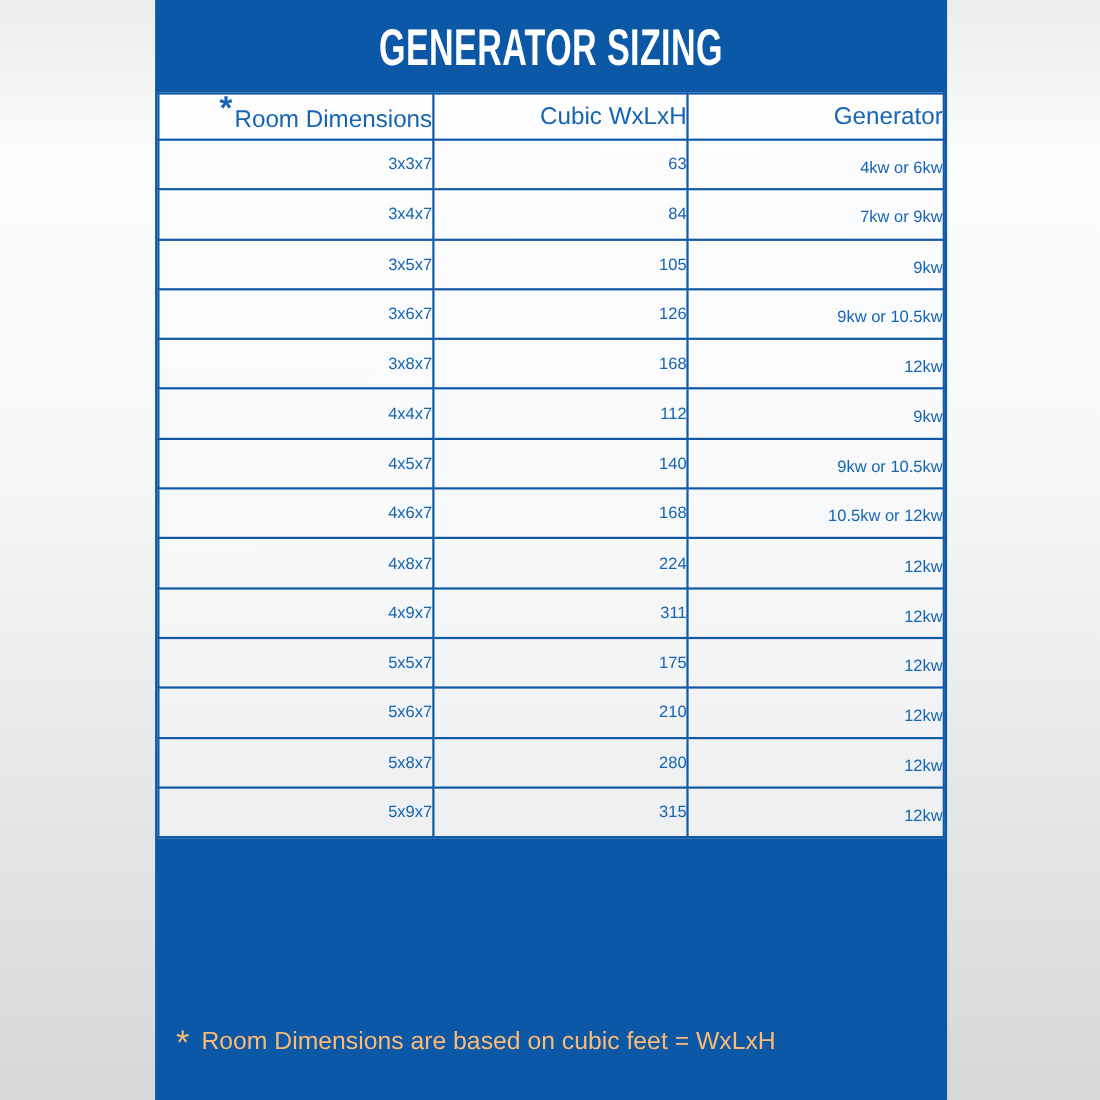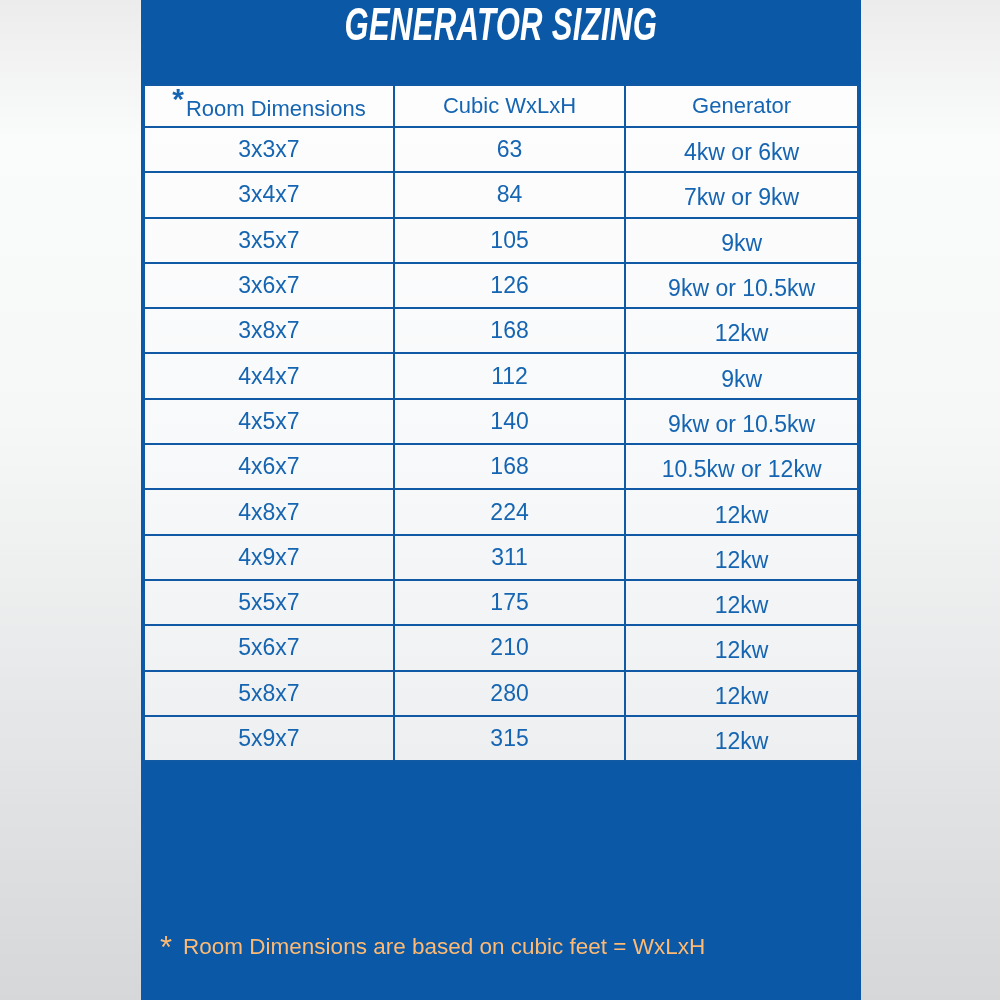--- a/index.html
+++ b/index.html
@@ -15,22 +15,22 @@
     position: absolute;
     left: 141px;
     top: 0;
     width: 720px;
     height: 1000px;
     background: #0a58a6;
   }
   .title-bar {
     height: 84px;
     display: flex;
+    align-items: center;
     justify-content: center;
-    font-style: italic;
   }
   .title {
     color: #ffffff;
     font-weight: bold;
     font-size: 47px;
     line-height: 1;
     white-space: nowrap;
     transform: scaleX(0.66);
     letter-spacing: 0.5px;
   }
@@ -39,34 +39,34 @@
     margin: 0 2px;
     border-collapse: collapse;
     table-layout: fixed;
     background: linear-gradient(180deg, #fdfdfe 0%, #f8f9fa 55%, #edeff1 100%);
   }
   table.sizing col.c1 { width: 35.0%; }
   table.sizing col.c2 { width: 32.4%; }
   table.sizing col.c3 { width: 32.6%; }
   table.sizing th, table.sizing td {
     border: 2px solid #1059a4;
-    text-align: center;
+    text-align: right;
     vertical-align: middle;
     color: #1565b2;
     padding: 0;
     overflow: hidden;
   }
   table.sizing th {
     height: 40px;
     font-size: 22px;
     font-weight: normal;
   }
   table.sizing td {
     height: 43.3px;
-    font-size: 23px;
+    font-size: 15px;
   }
   .hdr-ast {
     display: inline-block;
     font-weight: bold;
     font-size: 30px;
     position: relative;
     top: -7px;
     margin-right: 2px;
   }
   td.gen span { display: inline-block; transform: translateY(3px); }

